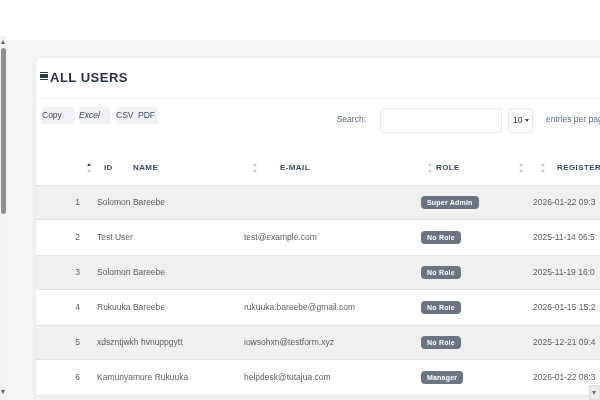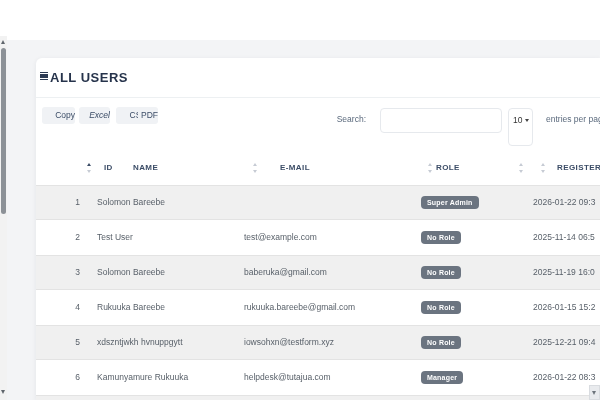--- a/index.html
+++ b/index.html
@@ -21,31 +21,31 @@
   .card{position:absolute;left:36px;top:58px;width:564px;height:342px;background:#ffffff;
         border-top-left-radius:6px;box-shadow:0 1px 5px rgba(31,45,61,.07);}
   .card-header{position:absolute;left:0;top:0;width:100%;height:39px;border-bottom:1px solid #edf0f2;}
   .list-icon{position:absolute;left:4px;top:14px;width:8px;height:8px;
              background:repeating-linear-gradient(to bottom,#2c3a52 0 1.3px,transparent 1.3px 2.2px);}
   .card-title{position:absolute;left:14px;top:0;line-height:39px;font-size:13px;font-weight:bold;
               color:#26334b;letter-spacing:.5px;}
 
   
   .btn{position:absolute;top:49px;height:17px;background:#f0f2f5;border-radius:3px;
-       font-size:8.5px;color:#3b4c66;text-align:right;line-height:17px;cursor:pointer;}
+       font-size:8.5px;color:#3b4c66;text-align:left;line-height:17px;cursor:pointer;}
   .btn-copy{left:6px;width:33px;}
   .btn-excel{left:43px;width:31px;font-style:italic;}
   .btn-csv{left:80px;width:31px;}
   .btn-pdf{left:102px;width:20px;}
 
   .search-label{position:absolute;left:288px;top:49px;width:42px;text-align:right;
                 font-size:8.5px;color:#5b6a7d;line-height:25px;}
   .search-input{position:absolute;left:344px;top:50px;width:122px;height:25px;box-sizing:border-box;
                 border:1px solid #e6e9ed;border-radius:4px;background:#fff;font-size:8.5px;padding:0 5px;outline:none;color:#333;}
-  .page-size{position:absolute;left:472px;top:50px;width:25px;height:38px;box-sizing:border-box;
+  .page-size{position:absolute;left:472px;top:50px;width:25px;height:25px;box-sizing:border-box;
              border:1px solid #e6e9ed;border-radius:4px;background:#fff;cursor:pointer;}
   .page-size-value{position:absolute;left:4px;top:0;line-height:23px;font-size:8.5px;color:#333;}
   .caret-down-icon{position:absolute;right:3px;top:10px;width:0;height:0;
                    border-left:2.5px solid transparent;border-right:2.5px solid transparent;border-top:3.5px solid #444;}
   .entries-label{position:absolute;left:510px;top:49px;line-height:25px;font-size:8.5px;color:#5b6a7d;white-space:nowrap;}
 
   
   .thead{position:absolute;left:0;top:92px;width:100%;height:35px;border-bottom:1px solid #e4e8ec;}
   .th{position:absolute;top:0;line-height:35px;font-size:8px;font-weight:bold;color:#3b4c66;
       letter-spacing:.4px;white-space:nowrap;cursor:pointer;}
@@ -141,21 +141,20 @@
     <div class="trow">
       <span class="cell c-id">2</span>
       <span class="cell c-name">Test User</span>
       <span class="cell c-email">test@example.com</span>
       <span class="cell c-role"><span class="badge">No Role</span></span>
       <span class="cell c-date">2025-11-14 06:5</span>
     </div>
     <div class="trow">
       <span class="cell c-id">3</span>
       <span class="cell c-name">Solomon Bareebe</span>
-      <span class="cell c-email">baberuka@gmail.com</span>
       <span class="cell c-role"><span class="badge">No Role</span></span>
       <span class="cell c-date">2025-11-19 16:0</span>
     </div>
     <div class="trow">
       <span class="cell c-id">4</span>
       <span class="cell c-name">Rukuuka Bareebe</span>
       <span class="cell c-email">rukuuka.bareebe@gmail.com</span>
       <span class="cell c-role"><span class="badge">No Role</span></span>
       <span class="cell c-date">2026-01-15 15:2</span>
     </div>

